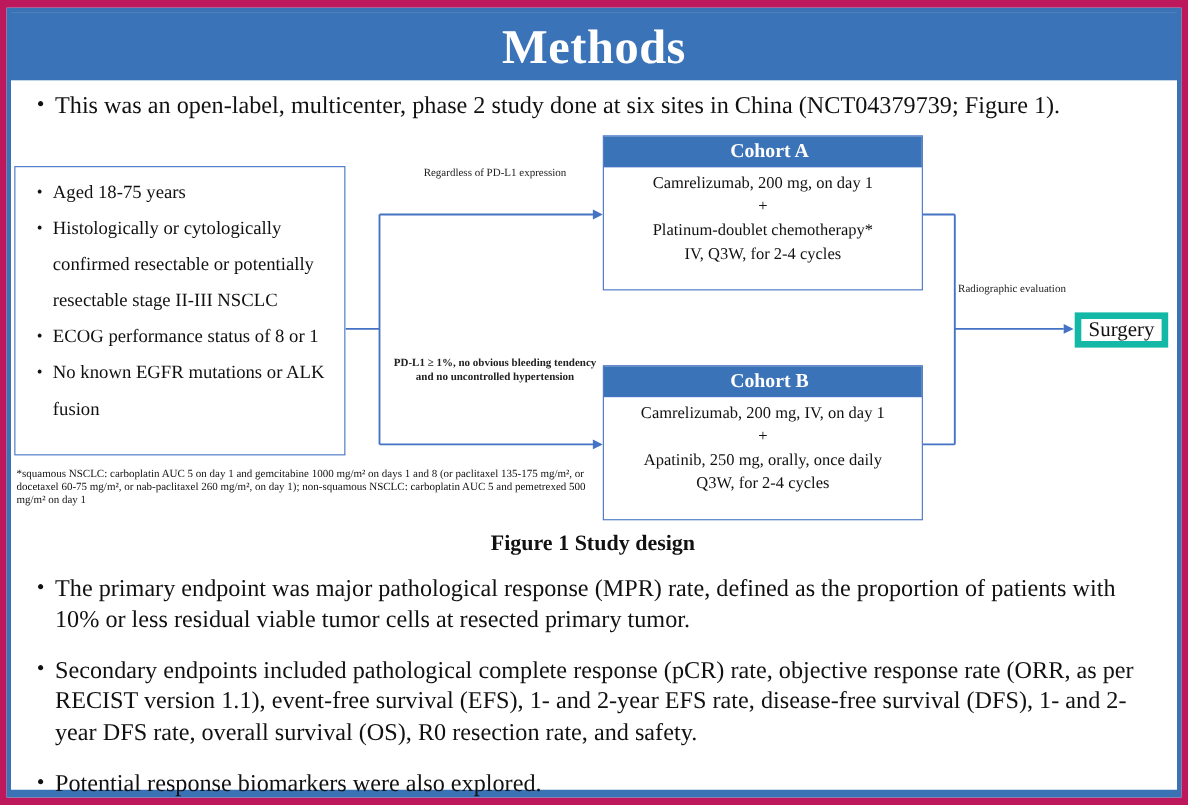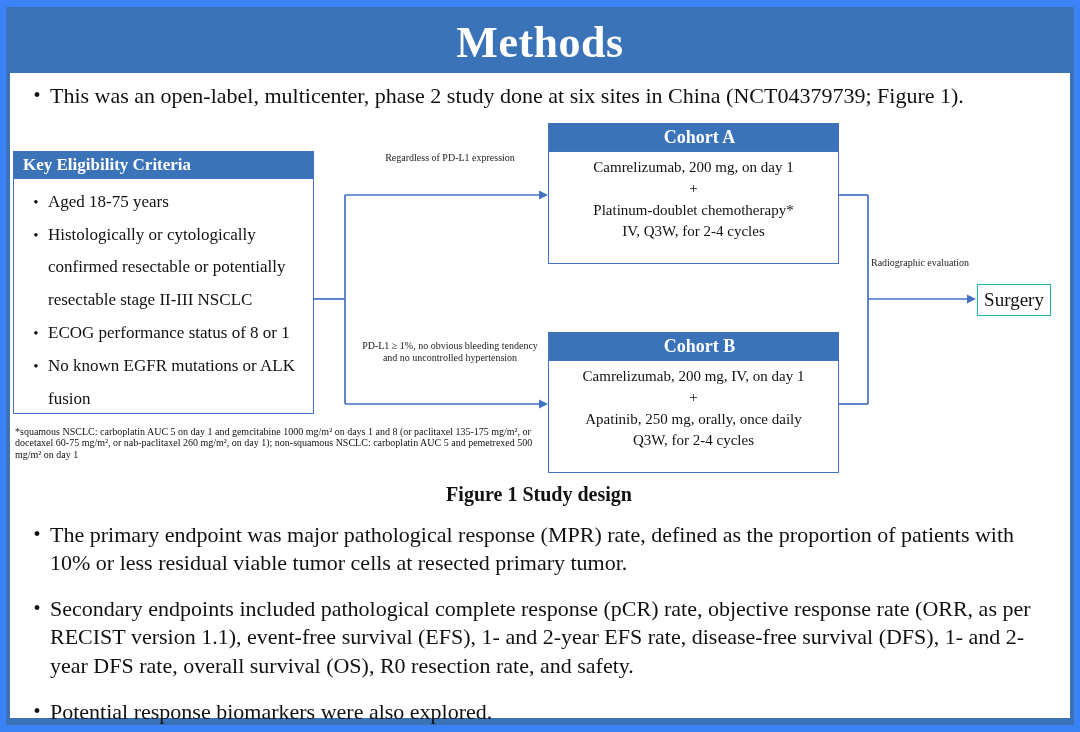--- a/index.html
+++ b/index.html
@@ -1,16 +1,16 @@
 <!DOCTYPE html>
 <html><head>
 <meta charset="utf-8">
 <style>
   html,body{margin:0;padding:0;background:#000;}
-  .canvas{position:relative;width:1080px;height:732px;background:#3b82f6;overflow:hidden;
+  .canvas{position:relative;width:1080px;height:732px;background:#be185d;overflow:hidden;
           font-family:"Liberation Serif","DejaVu Serif",serif;color:#111;}
   .slide{position:absolute;left:6px;top:7px;width:1068px;height:718px;
          background:#fff;border:4px solid #3a72b6;border-bottom-width:7px;box-sizing:border-box;}
   .title-bar{height:62px;background:#3b73b8;display:flex;align-items:center;justify-content:center;}
   .title-bar h1{margin:0;color:#fff;font-size:44px;font-weight:bold;letter-spacing:.5px;}
   .content{position:relative;width:100%;height:calc(100% - 62px);}
 
   .bullet-row{display:flex;align-items:flex-start;}
   .bullet-row .dot{flex:0 0 26px;text-align:center;font-size:20px;line-height:1.35;}
   .bullet-row .btxt{flex:1;}
@@ -30,25 +30,25 @@
   .elig li{display:flex;font-size:17px;line-height:1.93;}
   .elig li .dot{flex:0 0 24px;font-size:15px;line-height:2.2;text-align:center;}
   .elig li .btxt{flex:1;}
 
   .cohort{left:538px;width:291px;height:141px;}
   .cohort-a{top:2px;} .cohort-b{top:211px;}
   .cohort .body{padding-top:5px;text-align:center;font-size:15px;line-height:1.44;}
 
   .cond{position:absolute;text-align:center;font-size:10px;line-height:1.25;color:#222;}
   .cond-a{left:348px;top:31px;width:184px;}
-  .cond-b{left:344px;top:219px;width:192px;}
+  .cond-b{left:344px;top:204px;width:192px;font-weight:bold;}
   .cond-eval{left:852px;top:136px;width:116px;}
 
-  .surgery{position:absolute;left:967px;top:163px;width:74px;height:32px;
-           border:1px solid #14b8a6;background:#fff;display:flex;align-items:center;
+  .surgery{position:absolute;left:967px;top:163px;width:85px;height:32px;
+           border:6px solid #14b8a6;background:#fff;display:flex;align-items:center;
            justify-content:center;font-size:19px;box-sizing:border-box;}
 
   .footnote{position:absolute;left:5px;top:305px;width:545px;font-size:10px;line-height:1.18;color:#111;}
   .caption{position:absolute;left:0;top:362px;width:100%;text-align:center;
            font-size:20px;font-weight:bold;}
 
   .bottom-bullets{padding:8px 20px 0 14px;}
   .bottom-bullets .bullet-row{font-size:22px;line-height:1.3;margin-bottom:17px;}
 </style>
 </head>
@@ -82,21 +82,20 @@
             <path d="M858 178 H957"></path>
           </g>
           <g fill="#4472c4" stroke="none">
             <polygon points="538,74 529,69.5 529,78.5"></polygon>
             <polygon points="538,283 529,278.5 529,287.5"></polygon>
             <polygon points="966,178 957,173.5 957,182.5"></polygon>
           </g>
         </svg>
 
         <div class="dbox elig">
-          <div class="hdr">Key  Eligibility Criteria</div>
           <ul>
             <li>
               <span class="dot">•</span>
               <span class="btxt">Aged 18-75 years</span>
             </li>
             <li>
               <span class="dot">•</span>
               <span class="btxt">Histologically or cytologically confirmed resectable or potentially resectable stage II-III NSCLC</span>
             </li>
             <li>

